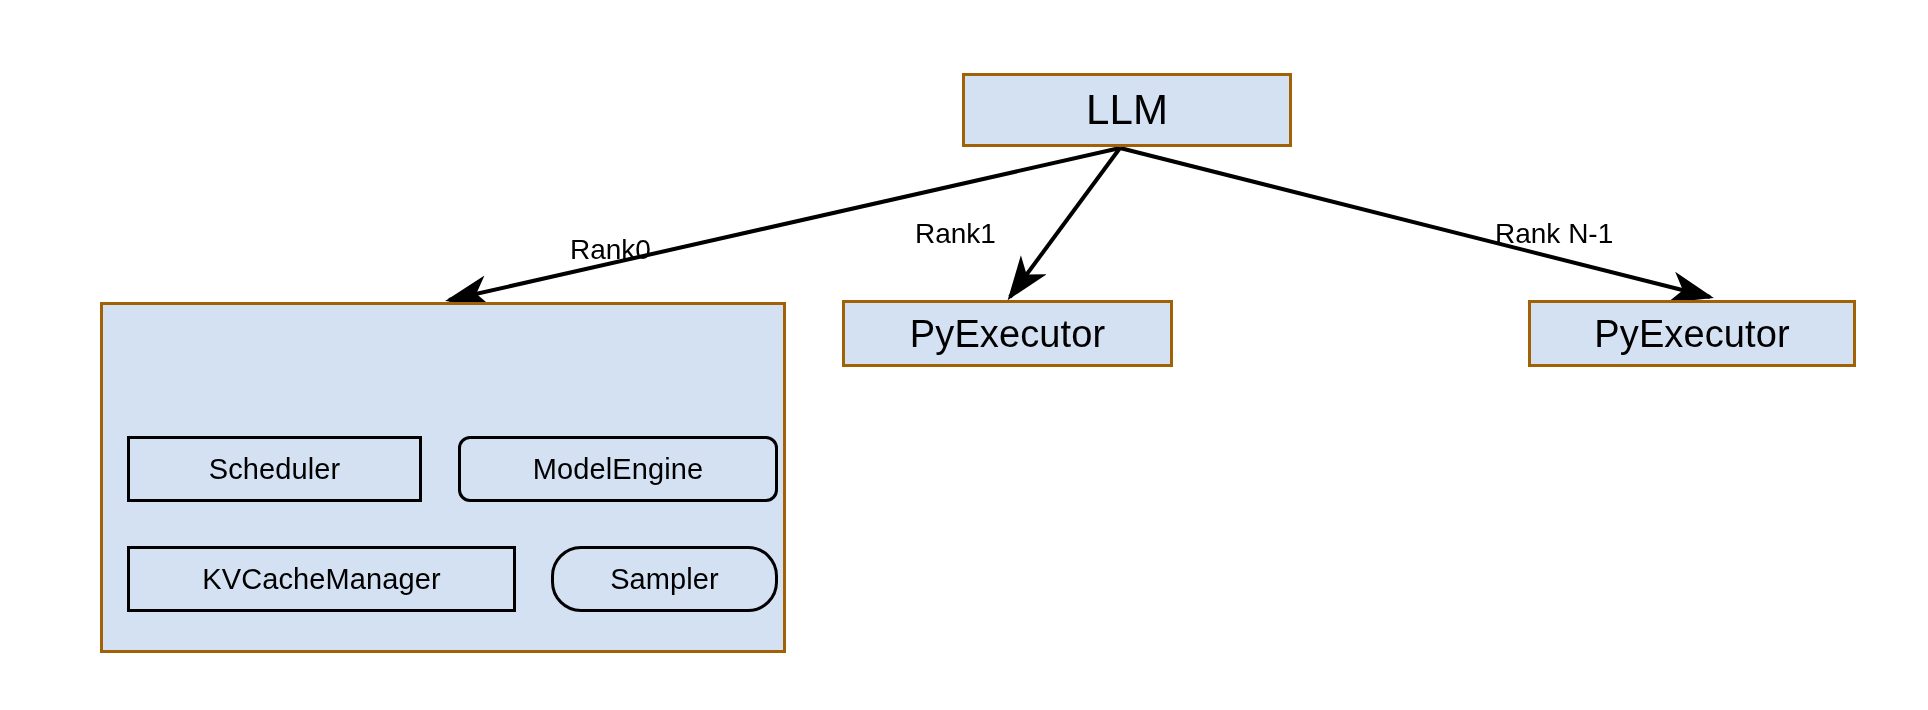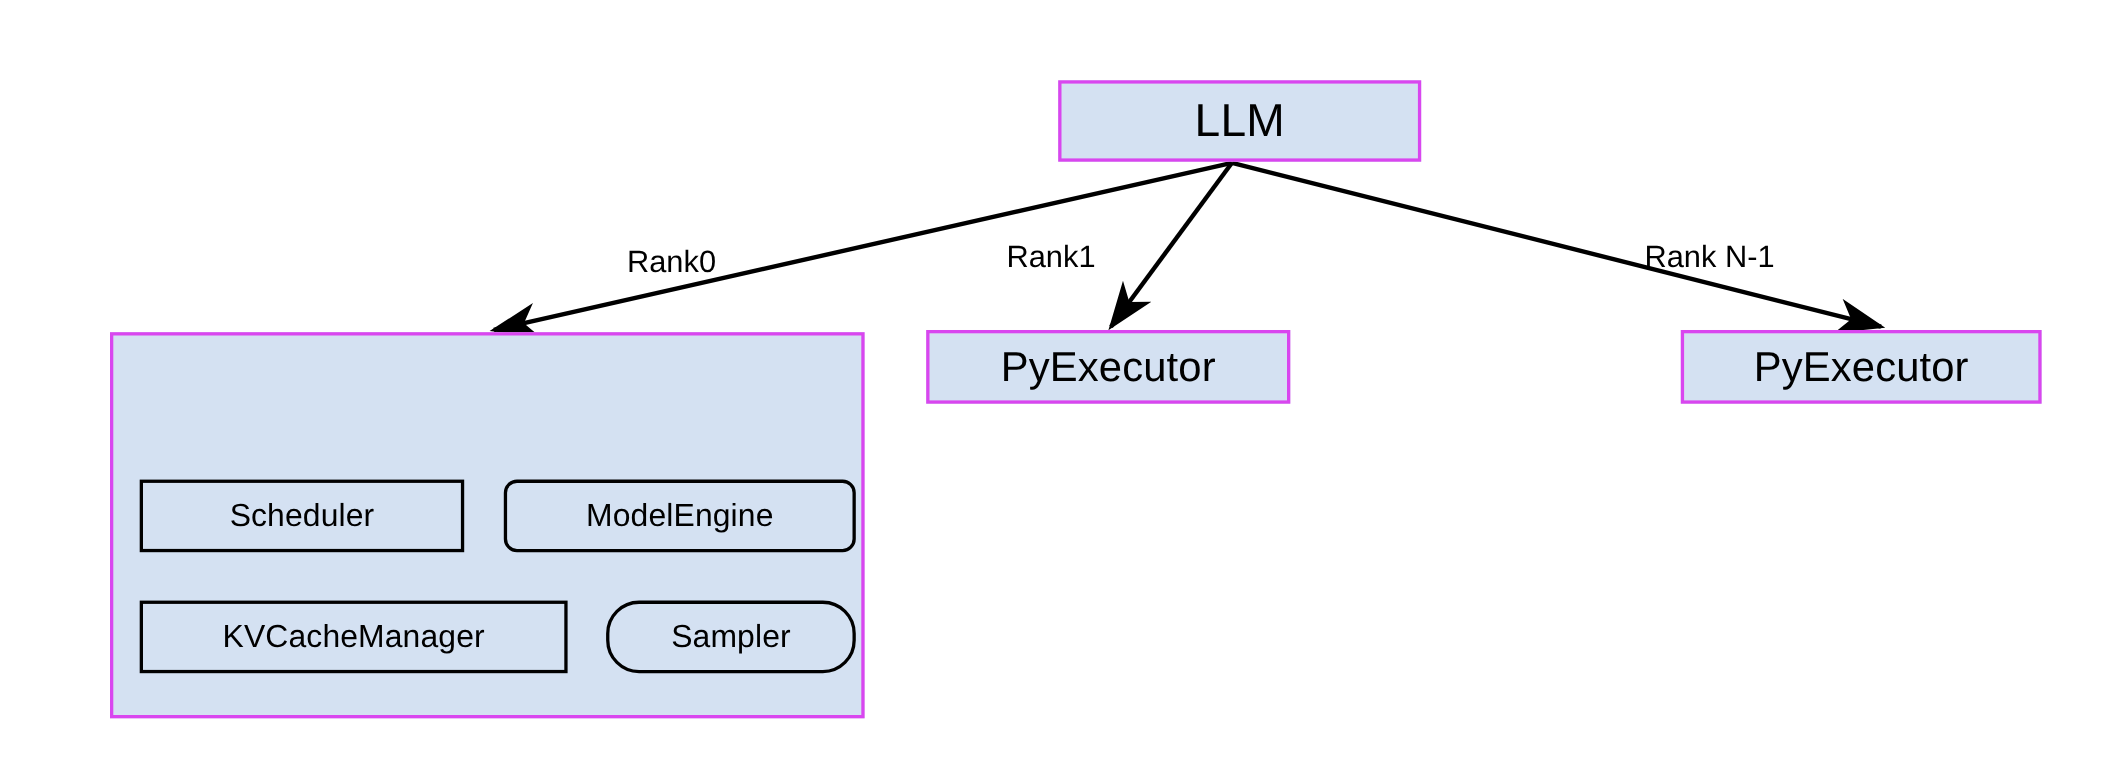--- a/index.html
+++ b/index.html
@@ -24,21 +24,21 @@
     left: 0;
     top: 0;
     width: 1928px;
     height: 710px;
     pointer-events: none;
   }
   .node {
     position: absolute;
     box-sizing: border-box;
     background: #d4e1f2;
-    border: 3px solid #d946ef;
+    border: 3px solid #a16207;
     display: flex;
     justify-content: center;
     color: #000000;
     white-space: nowrap;
   }
   .node-top-label {
     align-items: flex-start;
   }
   .node-center-label {
     align-items: center;
@@ -134,21 +134,21 @@
 
   
   .edge-label {
     position: absolute;
     font-size: 28px;
     line-height: 1;
     color: #000000;
     white-space: nowrap;
     background: transparent;
   }
-  #edge-label-rank0 { left: 570px; top: 224px; }
+  #edge-label-rank0 { left: 570px; top: 236px; }
   #edge-label-rank1 { left: 915px; top: 220px; }
   #edge-label-rankn { left: 1495px; top: 220px; }
 </style>
 </head>
 <body>
 
 <div id="diagram-canvas">
 
   <svg id="edge-layer" viewBox="0 0 1928 710" width="1928" height="710" xmlns="http://www.w3.org/2000/svg">
     <defs>

